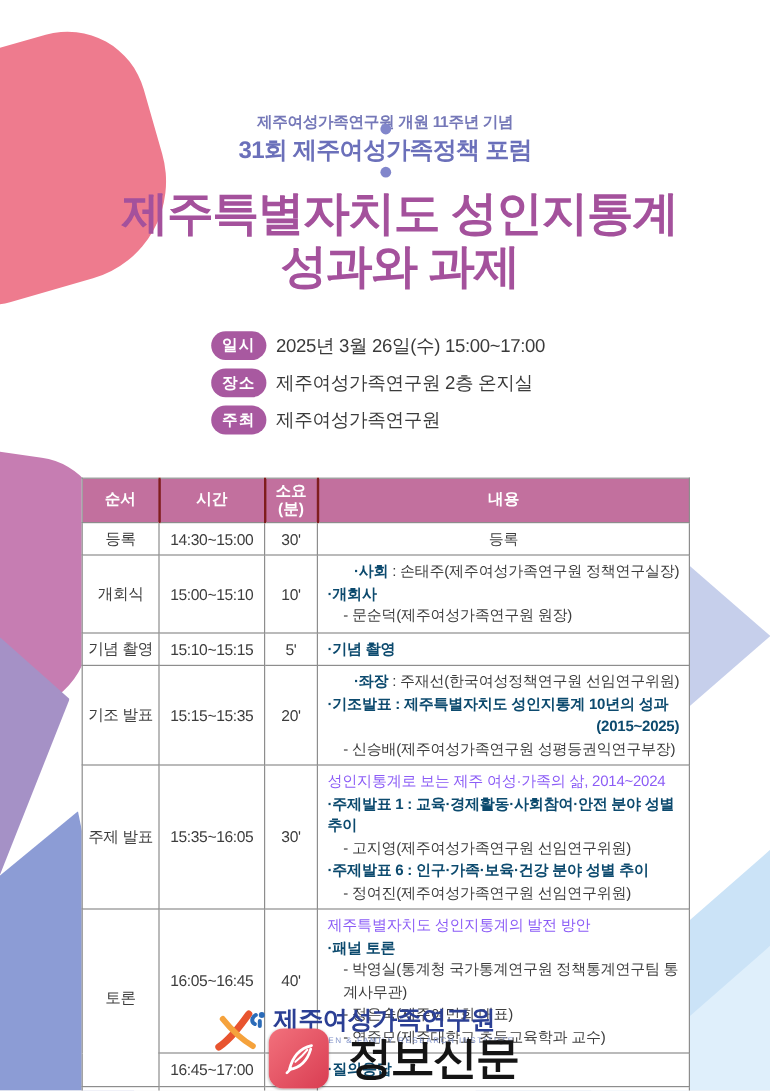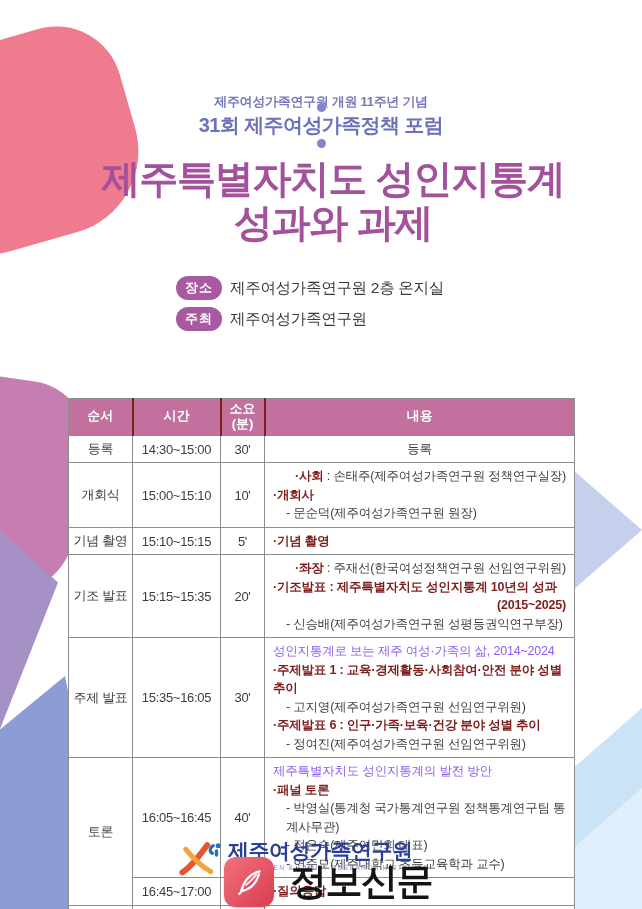--- a/index.html
+++ b/index.html
@@ -55,21 +55,21 @@
   .agenda thead th { background:#c2709e; color:#fff; font-size:13px; font-weight:700;
                      padding:3px 2px; line-height:1.15; text-align:center; }
   .agenda thead th:not(:last-child){ border-right:2px solid #7f1d1d; }
   .col-order { width:64px; }
   .col-time  { width:88px; }
   .col-dur   { width:44px; }
   td.c-order, td.c-time, td.c-dur { text-align:center; font-size:13px; color:#3d3d3d;
                                     padding:3px 2px; letter-spacing:-0.3px; }
   td.c-content { font-size:12.5px; color:#3d3d3d; padding:4px 8px; vertical-align:middle; }
   .line { line-height:1.48; letter-spacing:-0.2px; }
-  .seg-pink { color:#7f1d1d; font-weight:700; }
+  .seg-pink { color:#0c4a6e; font-weight:700; }
   .seg-plain { color:#3d3d3d; font-weight:400; }
   .seg-lavender { color:#8b5cf6; font-weight:400; }
   .al-right { text-align:right; }
   .al-center { text-align:center; }
   .ind1 { padding-left:13px; }
   .ind2 { padding-left:78px;text-align:right; }
   
   .inst-logo { position:absolute; left:174px; top:839px; display:flex; align-items:flex-start; }
   .inst-mark { width:50px; height:42px; flex:0 0 auto; margin-top:0; }
   .inst-text { margin-left:4px; }
@@ -103,20 +103,24 @@
     <span class="forum-label">31회 제주여성가족정책 포럼</span>
     <span class="fdot"></span>
     <span class="hline right"></span>
   </div>
   <div class="main-title">
     <div>제주특별자치도 성인지통계</div>
     <div>성과와 과제</div>
   </div>
 
   <div class="info">
+    <div class="info-row">
+      <span class="badge">일시</span>
+      <span class="info-text">2025년 3월 26일(수) 15:00~17:00</span>
+    </div>
     <div class="info-row">
       <span class="badge">장소</span>
       <span class="info-text">제주여성가족연구원 2층 온지실</span>
     </div>
     <div class="info-row">
       <span class="badge">주최</span>
       <span class="info-text">제주여성가족연구원</span>
     </div>
   </div>
 

